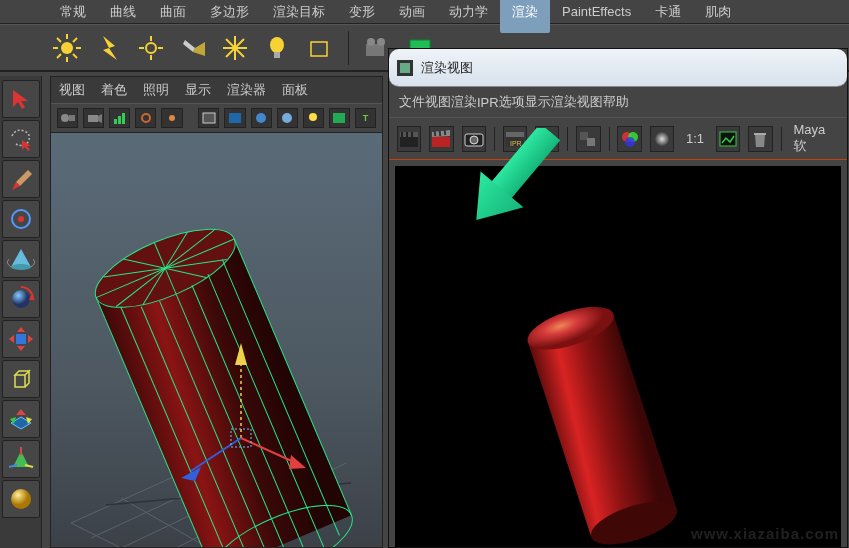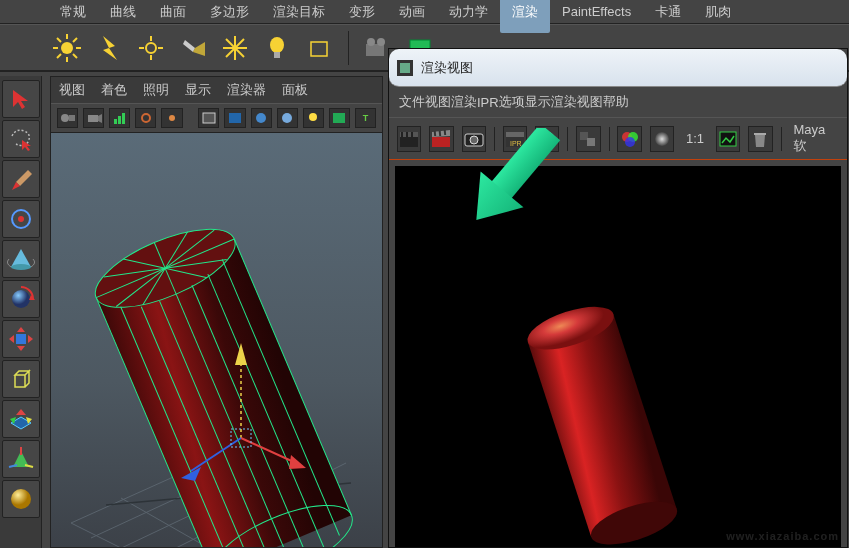--- a/index.html
+++ b/index.html
@@ -185,21 +185,21 @@
     position:absolute;
     right:10px; bottom:6px;
     color: rgba(200,200,200,.20);
     font-size:30px;
     font-weight:bold;
     letter-spacing:2px;
     pointer-events:none;
   }
   .watermark .sub {
     display:block;
-    font-size:11px; letter-spacing:1px; text-align:right;
+    font-size:15px; letter-spacing:1px; text-align:right;
     color: rgba(200,200,200,.16);
   }
 </style>
 </head>
 <body>
 
 <div class="main-menu">
   <span class="item">常规</span>
   <span class="item">曲线</span>
   <span class="item">曲面</span>

